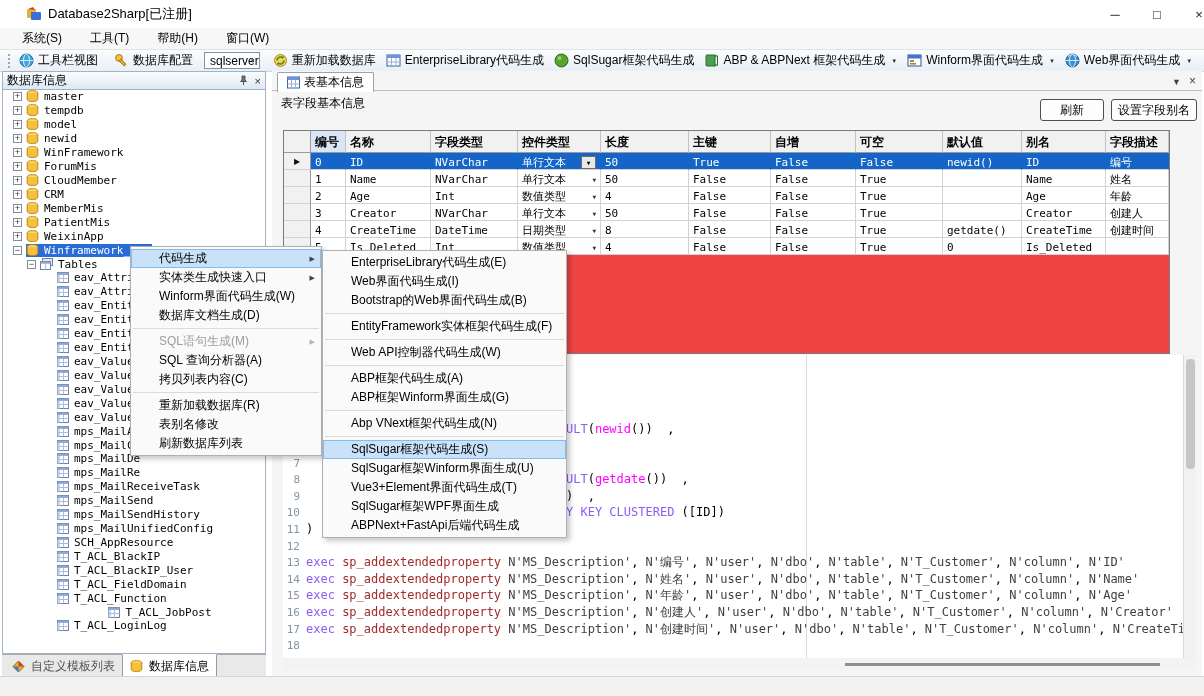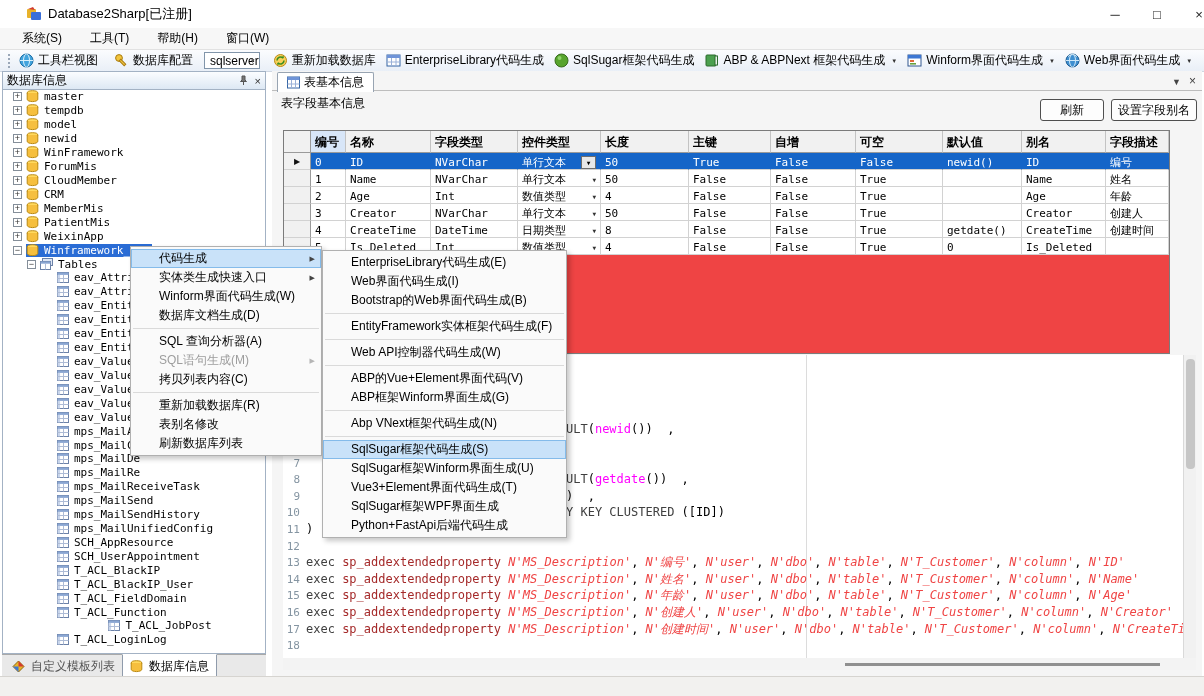--- a/index.html
+++ b/index.html
@@ -61,21 +61,21 @@
   .ind{background:#f1f1f1;border-right:1px solid #9a9a9a;border-bottom:1px solid #d2d2d2;box-sizing:border-box;
     display:flex;align-items:center;justify-content:center;font-size:8px;color:#111;}
   .combo-flat{margin-left:auto;font-size:6px;color:#333;}
   .combo-btn{margin-left:auto;width:15px;height:13px;background:#e8e8e8;border:1px solid #6d6d6d;color:#000;font-size:6px;
     display:flex;align-items:center;justify-content:center;box-sizing:border-box;}
   
   .code{position:absolute;left:283px;top:355px;width:900px;height:303px;background:#fff;overflow:hidden;}
   .gutter-num{position:absolute;width:17px;text-align:right;color:#8595a2;font-family:"DejaVu Sans Mono",monospace;font-size:11px;}
   .edge-guide{position:absolute;left:523px;top:0;width:1px;height:303px;background:#dcdcdc;}
   .cline{position:absolute;white-space:pre;font-family:"DejaVu Sans Mono",monospace;font-size:12px;line-height:15px;}
-  .kw{color:#404040;} .fn{color:#ff00ff;} .str{color:#ef4444;font-style:italic;} .proc{color:#a52a2a;} .pl{color:#000;}
+  .kw{color:#8b5cf6;} .fn{color:#ff00ff;} .str{color:#404040;} .proc{color:#a52a2a;} .pl{color:#000;}
   .vscroll{position:absolute;left:1183px;top:355px;width:13px;height:303px;background:#f1f1f1;border-left:1px solid #d9d9d9;box-sizing:border-box;}
   .vthumb{position:absolute;left:2px;top:4px;width:9px;height:110px;background:#c6c6c6;border-radius:4px;}
   .hscroll{position:absolute;left:283px;top:658px;width:913px;height:12px;background:#f3f3f3;}
   .hthumb{position:absolute;left:562px;top:5px;width:315px;height:3px;background:#8f8f8f;}
   
   .statusbar{position:absolute;left:0;top:676px;width:1204px;height:20px;background:#f2f1ef;border-top:1px solid #d6d4d0;}
   
   .menu{position:absolute;background:#fafafa;border:1px solid #b0b0b0;box-shadow:3px 3px 5px rgba(0,0,0,0.22);
     z-index:60;padding:2px 0;box-sizing:border-box;}
   #ctx-menu{left:130px;top:246px;width:192px;}
@@ -638,34 +638,20 @@
           <div class="tree-ico">
             <svg width="12" height="11" viewBox="0 0 12 11">
               <rect x="0.5" y="0.5" width="11" height="10" fill="#fff" stroke="#6c82a8"></rect>
               <rect x="0.5" y="0.5" width="11" height="2.4" fill="#8aa6d2"></rect>
               <rect x="0.5" y="2.9" width="2.6" height="7.6" fill="#c9d6ec"></rect>
               <line x1="6.5" y1="3" x2="6.5" y2="10.5" stroke="#aebcd6"></line>
               <line x1="0.5" y1="6.5" x2="11.5" y2="6.5" stroke="#aebcd6"></line>
             </svg>
           </div>
           <div class="tree-lbl">SCH_AppResource</div>
-        </div>
-      </div>
-      <div class="tree-row" style="padding-left: 54px;">
-        <div class="nodesel">
-          <div class="tree-ico">
-            <svg width="12" height="11" viewBox="0 0 12 11">
-              <rect x="0.5" y="0.5" width="11" height="10" fill="#fff" stroke="#6c82a8"></rect>
-              <rect x="0.5" y="0.5" width="11" height="2.4" fill="#8aa6d2"></rect>
-              <rect x="0.5" y="2.9" width="2.6" height="7.6" fill="#c9d6ec"></rect>
-              <line x1="6.5" y1="3" x2="6.5" y2="10.5" stroke="#aebcd6"></line>
-              <line x1="0.5" y1="6.5" x2="11.5" y2="6.5" stroke="#aebcd6"></line>
-            </svg>
-          </div>
-          <div class="tree-lbl">SCH_UserAppointment</div>
         </div>
       </div>
       <div class="tree-row" style="padding-left: 54px;">
         <div class="nodesel">
           <div class="tree-ico">
             <svg width="12" height="11" viewBox="0 0 12 11">
               <rect x="0.5" y="0.5" width="11" height="10" fill="#fff" stroke="#6c82a8"></rect>
               <rect x="0.5" y="0.5" width="11" height="2.4" fill="#8aa6d2"></rect>
               <rect x="0.5" y="2.9" width="2.6" height="7.6" fill="#c9d6ec"></rect>
               <line x1="6.5" y1="3" x2="6.5" y2="10.5" stroke="#aebcd6"></line>
@@ -1075,28 +1061,28 @@
         <div>实体类生成快速入口</div>
         <div class="arr">▶</div>
       </div>
       <div class="mi">
         <div>Winform界面代码生成(W)</div>
       </div>
       <div class="mi">
         <div>数据库文档生成(D)</div>
       </div>
       <div class="msep"></div>
-      <div class="mi">
-        <div>SQL 查询分析器(A)</div>
-      </div>
       <div class="mi dis">
         <div>SQL语句生成(M)</div>
         <div class="arr">▶</div>
       </div>
       <div class="mi">
+        <div>SQL 查询分析器(A)</div>
+      </div>
+      <div class="mi">
         <div>拷贝列表内容(C)</div>
       </div>
       <div class="msep"></div>
       <div class="mi">
         <div>重新加载数据库(R)</div>
       </div>
       <div class="mi">
         <div>表别名修改</div>
       </div>
       <div class="mi">
@@ -1116,21 +1102,21 @@
       <div class="msep"></div>
       <div class="mi">
         <div>EntityFramework实体框架代码生成(F)</div>
       </div>
       <div class="msep"></div>
       <div class="mi">
         <div>Web API控制器代码生成(W)</div>
       </div>
       <div class="msep"></div>
       <div class="mi">
-        <div>ABP的Vue+Element界面代码(V)</div>
+        <div>ABP框架代码生成(A)</div>
       </div>
       <div class="mi">
         <div>ABP框架Winform界面生成(G)</div>
       </div>
       <div class="msep"></div>
       <div class="mi">
         <div>Abp VNext框架代码生成(N)</div>
       </div>
       <div class="msep"></div>
       <div class="mi hl">
@@ -1139,17 +1125,17 @@
       <div class="mi">
         <div>SqlSugar框架Winform界面生成(U)</div>
       </div>
       <div class="mi">
         <div>Vue3+Element界面代码生成(T)</div>
       </div>
       <div class="mi">
         <div>SqlSugar框架WPF界面生成</div>
       </div>
       <div class="mi">
-        <div>Python+FastApi后端代码生成</div>
+        <div>ABPNext+FastApi后端代码生成</div>
       </div>
     </div>
 
 </div>
 
 </body></html>

